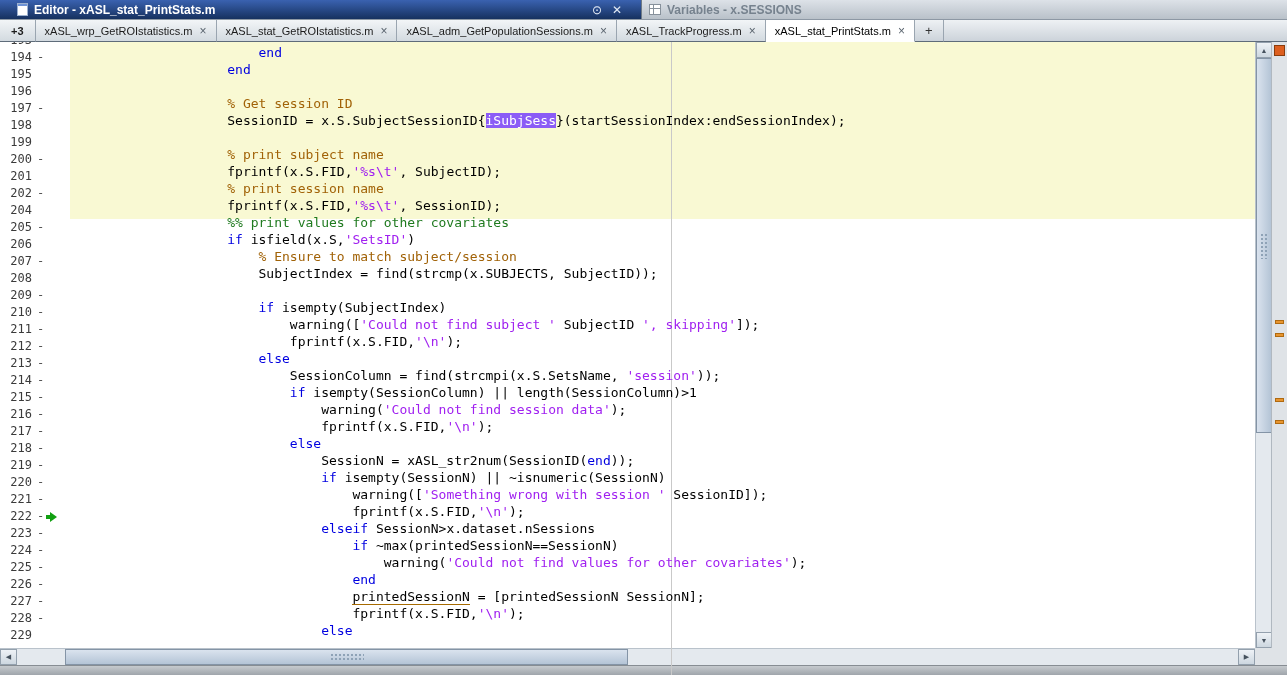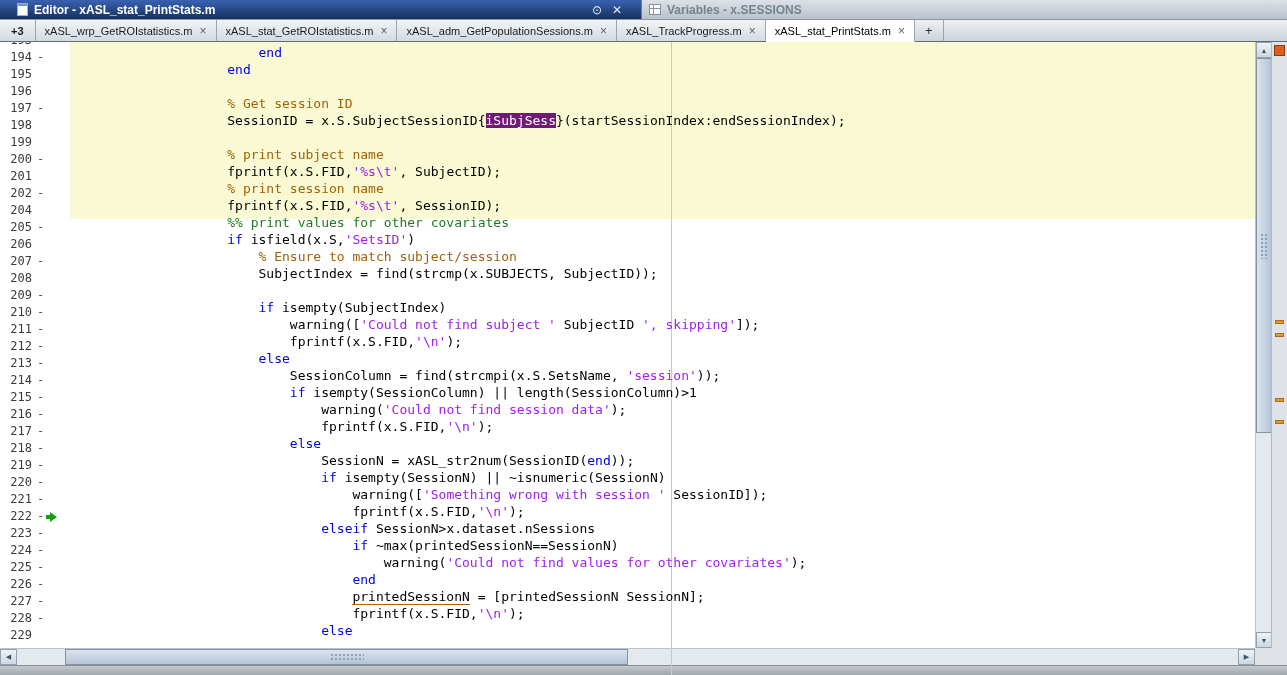--- a/index.html
+++ b/index.html
@@ -41,21 +41,21 @@
   .ldash{display:inline-block;width:8px;margin-left:5px;font:12px/17px "DejaVu Sans Mono",monospace;color:#555}
   .dbg{display:flex;align-items:center;margin-left:1px}
   .dbg-tail{width:4px;height:4px;background:#12a012}
   .dbg-head{width:0;height:0;border-left:7px solid #12a012;border-top:5px solid transparent;border-bottom:5px solid transparent}
   pre.cl{flex:1;margin:12px;padding-left:20px;font:13px/17px "DejaVu Sans Mono",monospace;white-space:pre}
   .tk-p{color:#000}
   .tk-k{color:#0000e0}
   .tk-c{color:#a16207}
   .tk-s{color:#a020f0}
   .tk-h{color:#1f7a1f;font-weight:normal}
-  .tk-sel{background:#701a75;color:#fff}
+  .tk-sel{background:#8b5cf6;color:#fff}
   .tk-u{border-bottom:1px solid #a66a00}
 
   
   .vscroll{position:absolute;left:1255px;top:42px;width:16px;height:606px;background:#e4e9ee;border-left:1px solid #b9c2cb}
   .sbtn{position:absolute;left:0;width:16px;height:16px;background:linear-gradient(#eef2f6,#cdd7e0);border:1px solid #93a0ad;color:#46525e;font-size:7px;display:flex;align-items:center;justify-content:center}
   .sbtn.up{top:0}
   .sbtn.down{bottom:0}
   .vthumb{position:absolute;left:0;top:16px;width:16px;height:375px;background:linear-gradient(90deg,#dae3ee,#b4c4d6);border:1px solid #8494a6}
   .vthumb .grip{position:absolute;left:3px;top:50%;transform:translateY(-50%);width:8px;height:26px;
     background:radial-gradient(circle at 2px 2px,#8ea2b6 1px,transparent 1.4px) 0 0/4px 4px}

